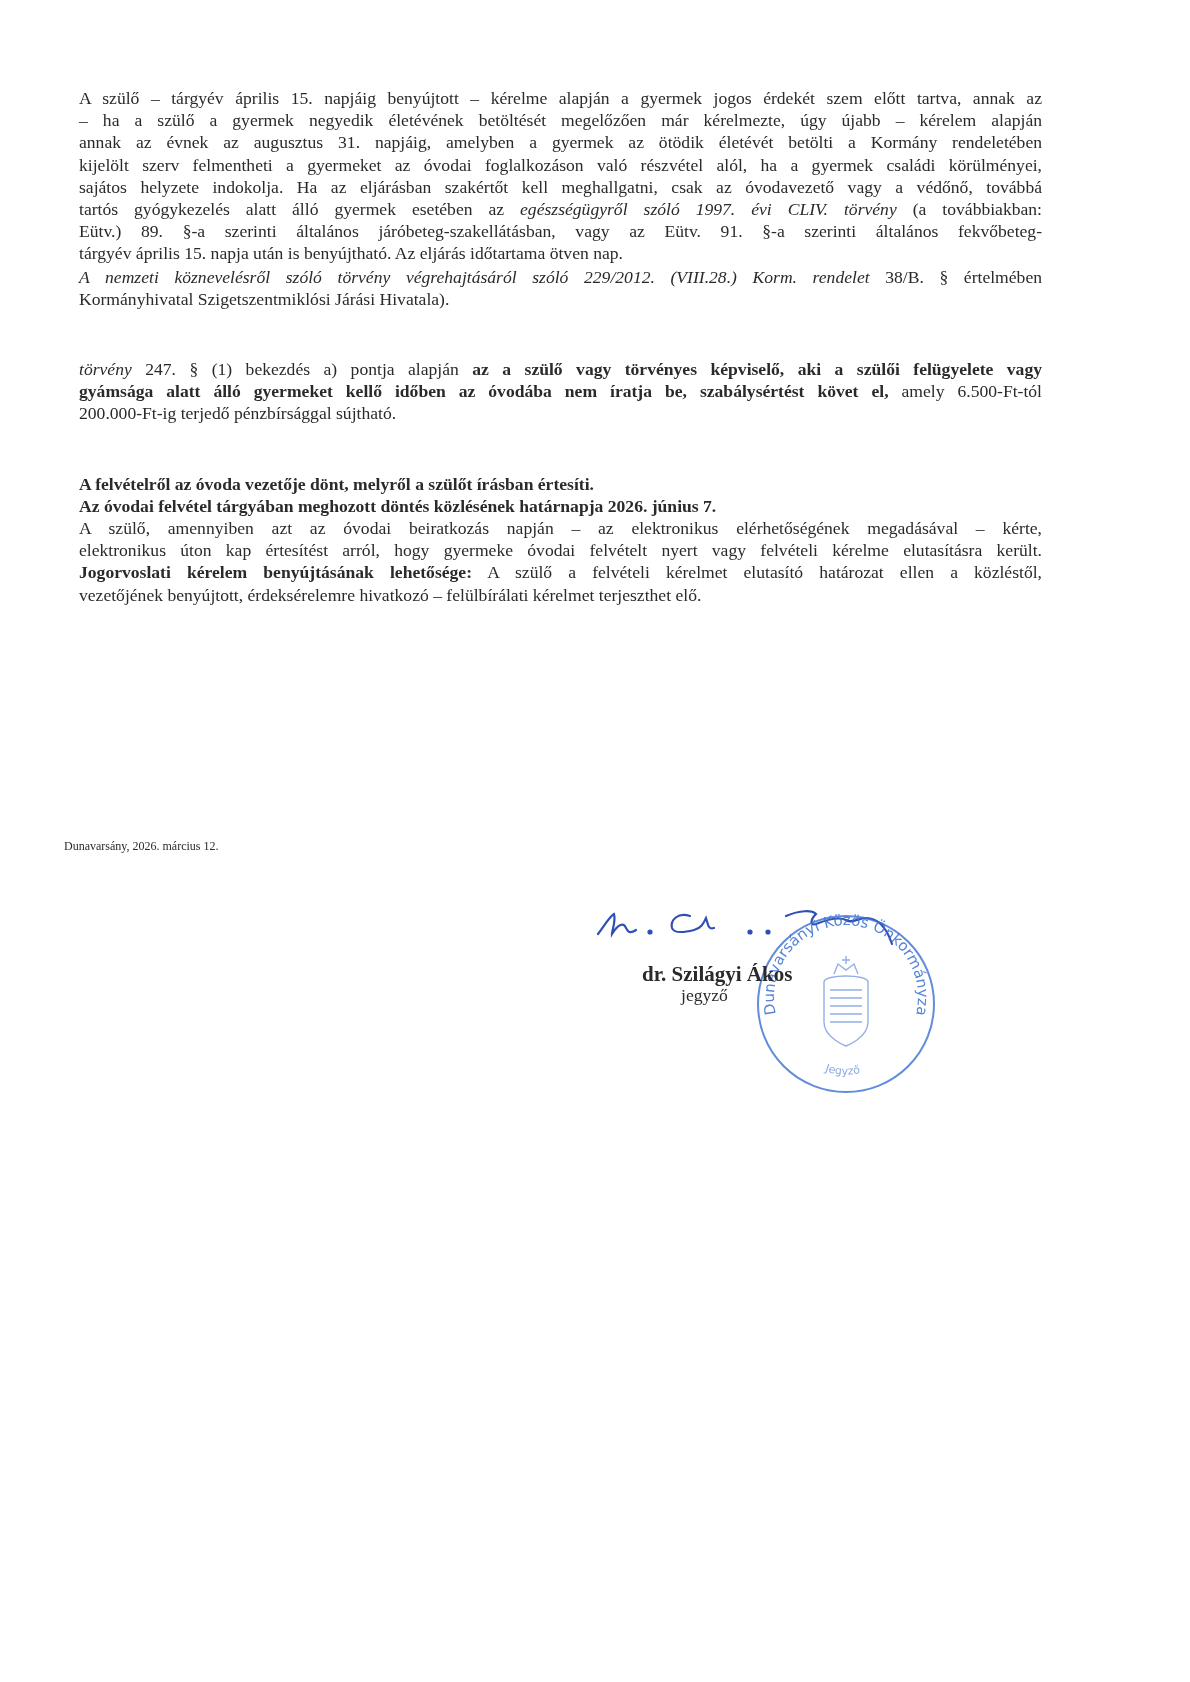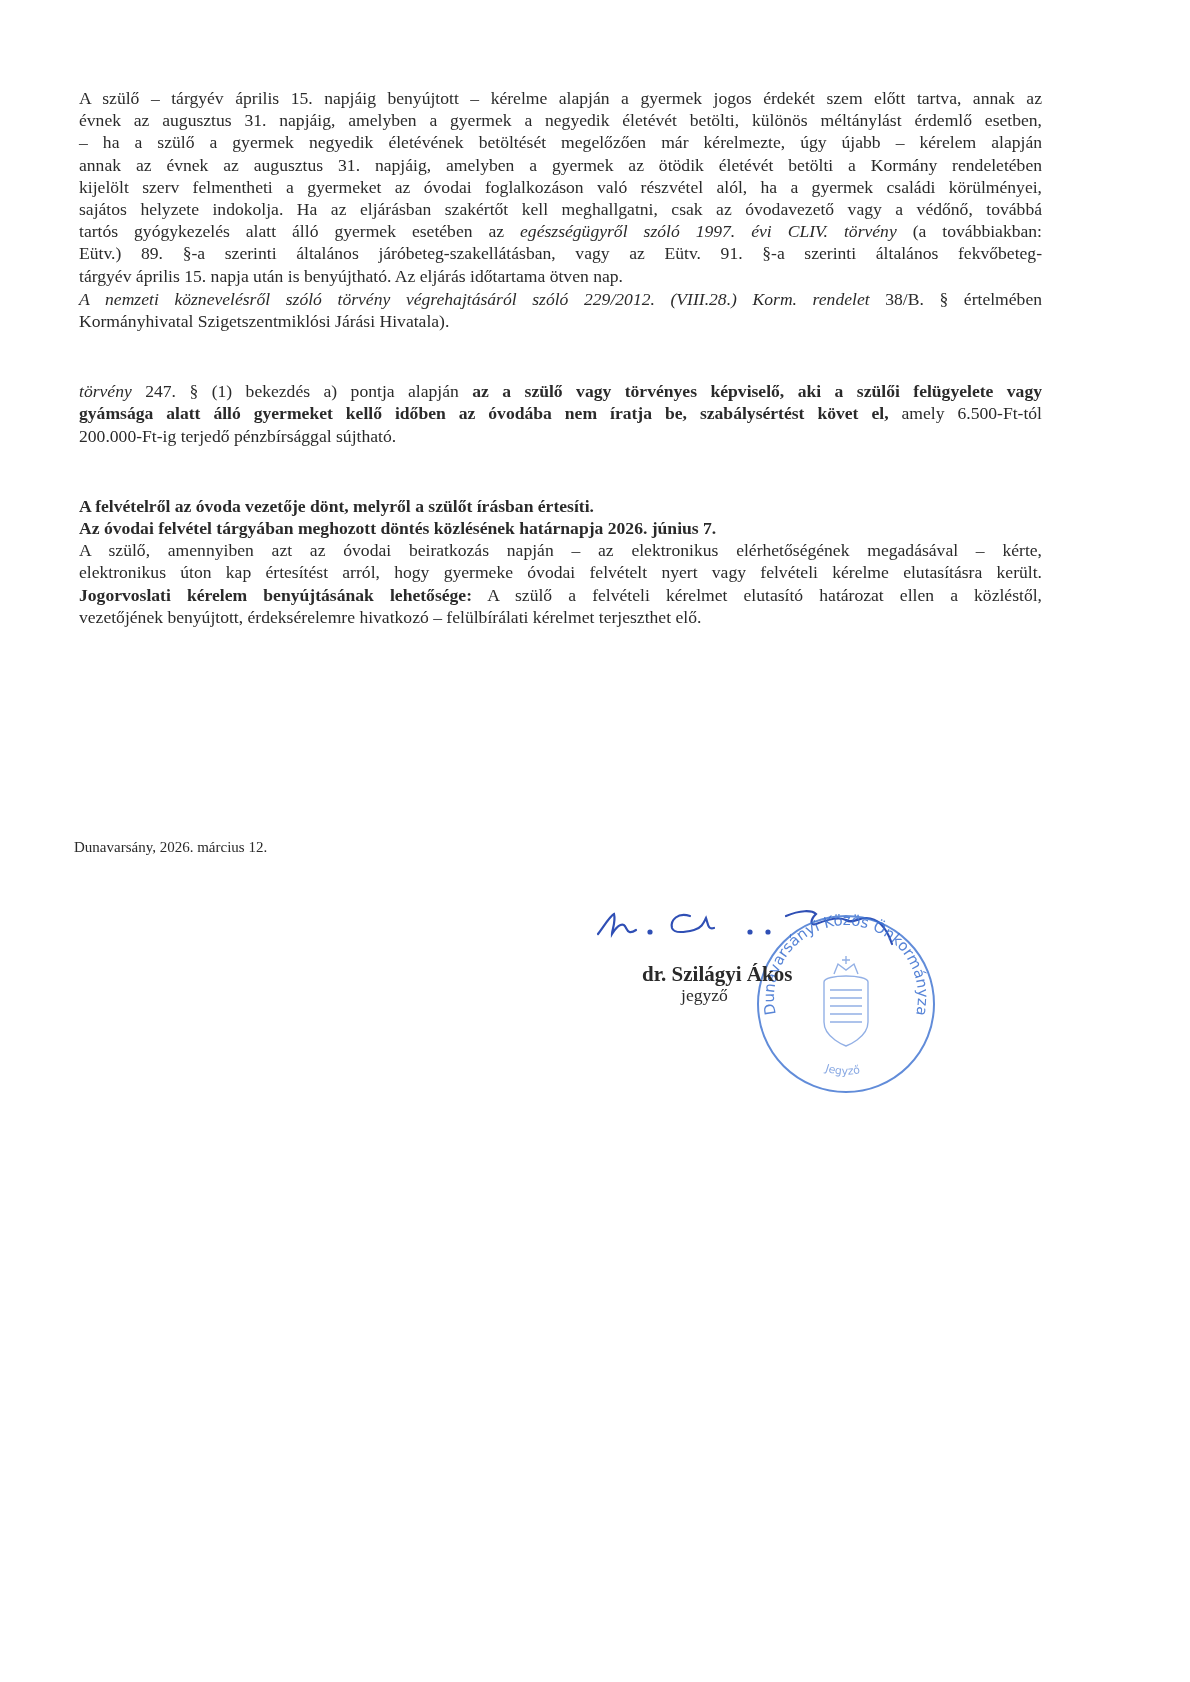--- a/index.html
+++ b/index.html
@@ -5,34 +5,33 @@
   html, body { margin: 0; padding: 0; background: #ffffff; }
   body { width: 1190px; height: 1682px; position: relative; overflow: hidden;
          font-family: "Liberation Serif", "DejaVu Serif", serif; color: #2a2a2a; }
   .page { position: absolute; left: 78px; top: 86px; width: 965px; font-size: 17.6px; line-height: 22.2px; }
   .para { margin: 1px; text-align: justify; }
   .line { display: block; text-align: justify; text-align-last: justify; white-space: nowrap; }
   .line.last { text-align-last: left; }
   .gap2 { height: 46px; }
   i { font-style: italic; }
   b { font-weight: bold; }
-  .date { position: absolute; left: 74px; top: 839px; font-size: 15px; }
+  .date { position: absolute; left: 64px; top: 839px; font-size: 12px; }
   .sig-name { position: absolute; left: 642px; top: 962px; font-size: 21px; font-weight: bold; }
   .sig-title { position: absolute; left: 681px; top: 985px; font-size: 17.6px; }
   .signature { position: absolute; left: 590px; top: 896px; width: 360px; height: 70px; }
   .stamp { position: absolute; left: 746px; top: 904px; width: 200px; height: 200px; }
 </style>
 </head>
 <body>
 
 <div class="page">
 
   <div class="para">
     <span class="line">A szülő – tárgyév április 15. napjáig benyújtott – kérelme alapján a gyermek jogos érdekét szem előtt tartva, annak az</span>
-    <span class="line">évnek az augusztus 31. napjáig, amelyben a gyermek a negyedik életévét betölti, különös méltánylást érdemlő esetben,</span>
     <span class="line">– ha a szülő a gyermek negyedik életévének betöltését megelőzően már kérelmezte, úgy újabb – kérelem alapján</span>
     <span class="line">annak az évnek az augusztus 31. napjáig, amelyben a gyermek az ötödik életévét betölti a Kormány rendeletében</span>
     <span class="line">kijelölt szerv felmentheti a gyermeket az óvodai foglalkozáson való részvétel alól, ha a gyermek családi körülményei,</span>
     <span class="line">sajátos helyzete indokolja. Ha az eljárásban szakértőt kell meghallgatni, csak az óvodavezető vagy a védőnő, továbbá</span>
     <span class="line"><span>tartós gyógykezelés alatt álló gyermek esetében az </span><i>egészségügyről szóló 1997. évi CLIV. törvény</i><span> (a továbbiakban:</span></span>
     <span class="line">Eütv.) 89. §-a szerinti általános járóbeteg-szakellátásban, vagy az Eütv. 91. §-a szerinti általános fekvőbeteg-</span>
     <span class="line last">tárgyév április 15. napja után is benyújtható. Az eljárás időtartama ötven nap.</span>
   </div>
 
   <div class="para">

